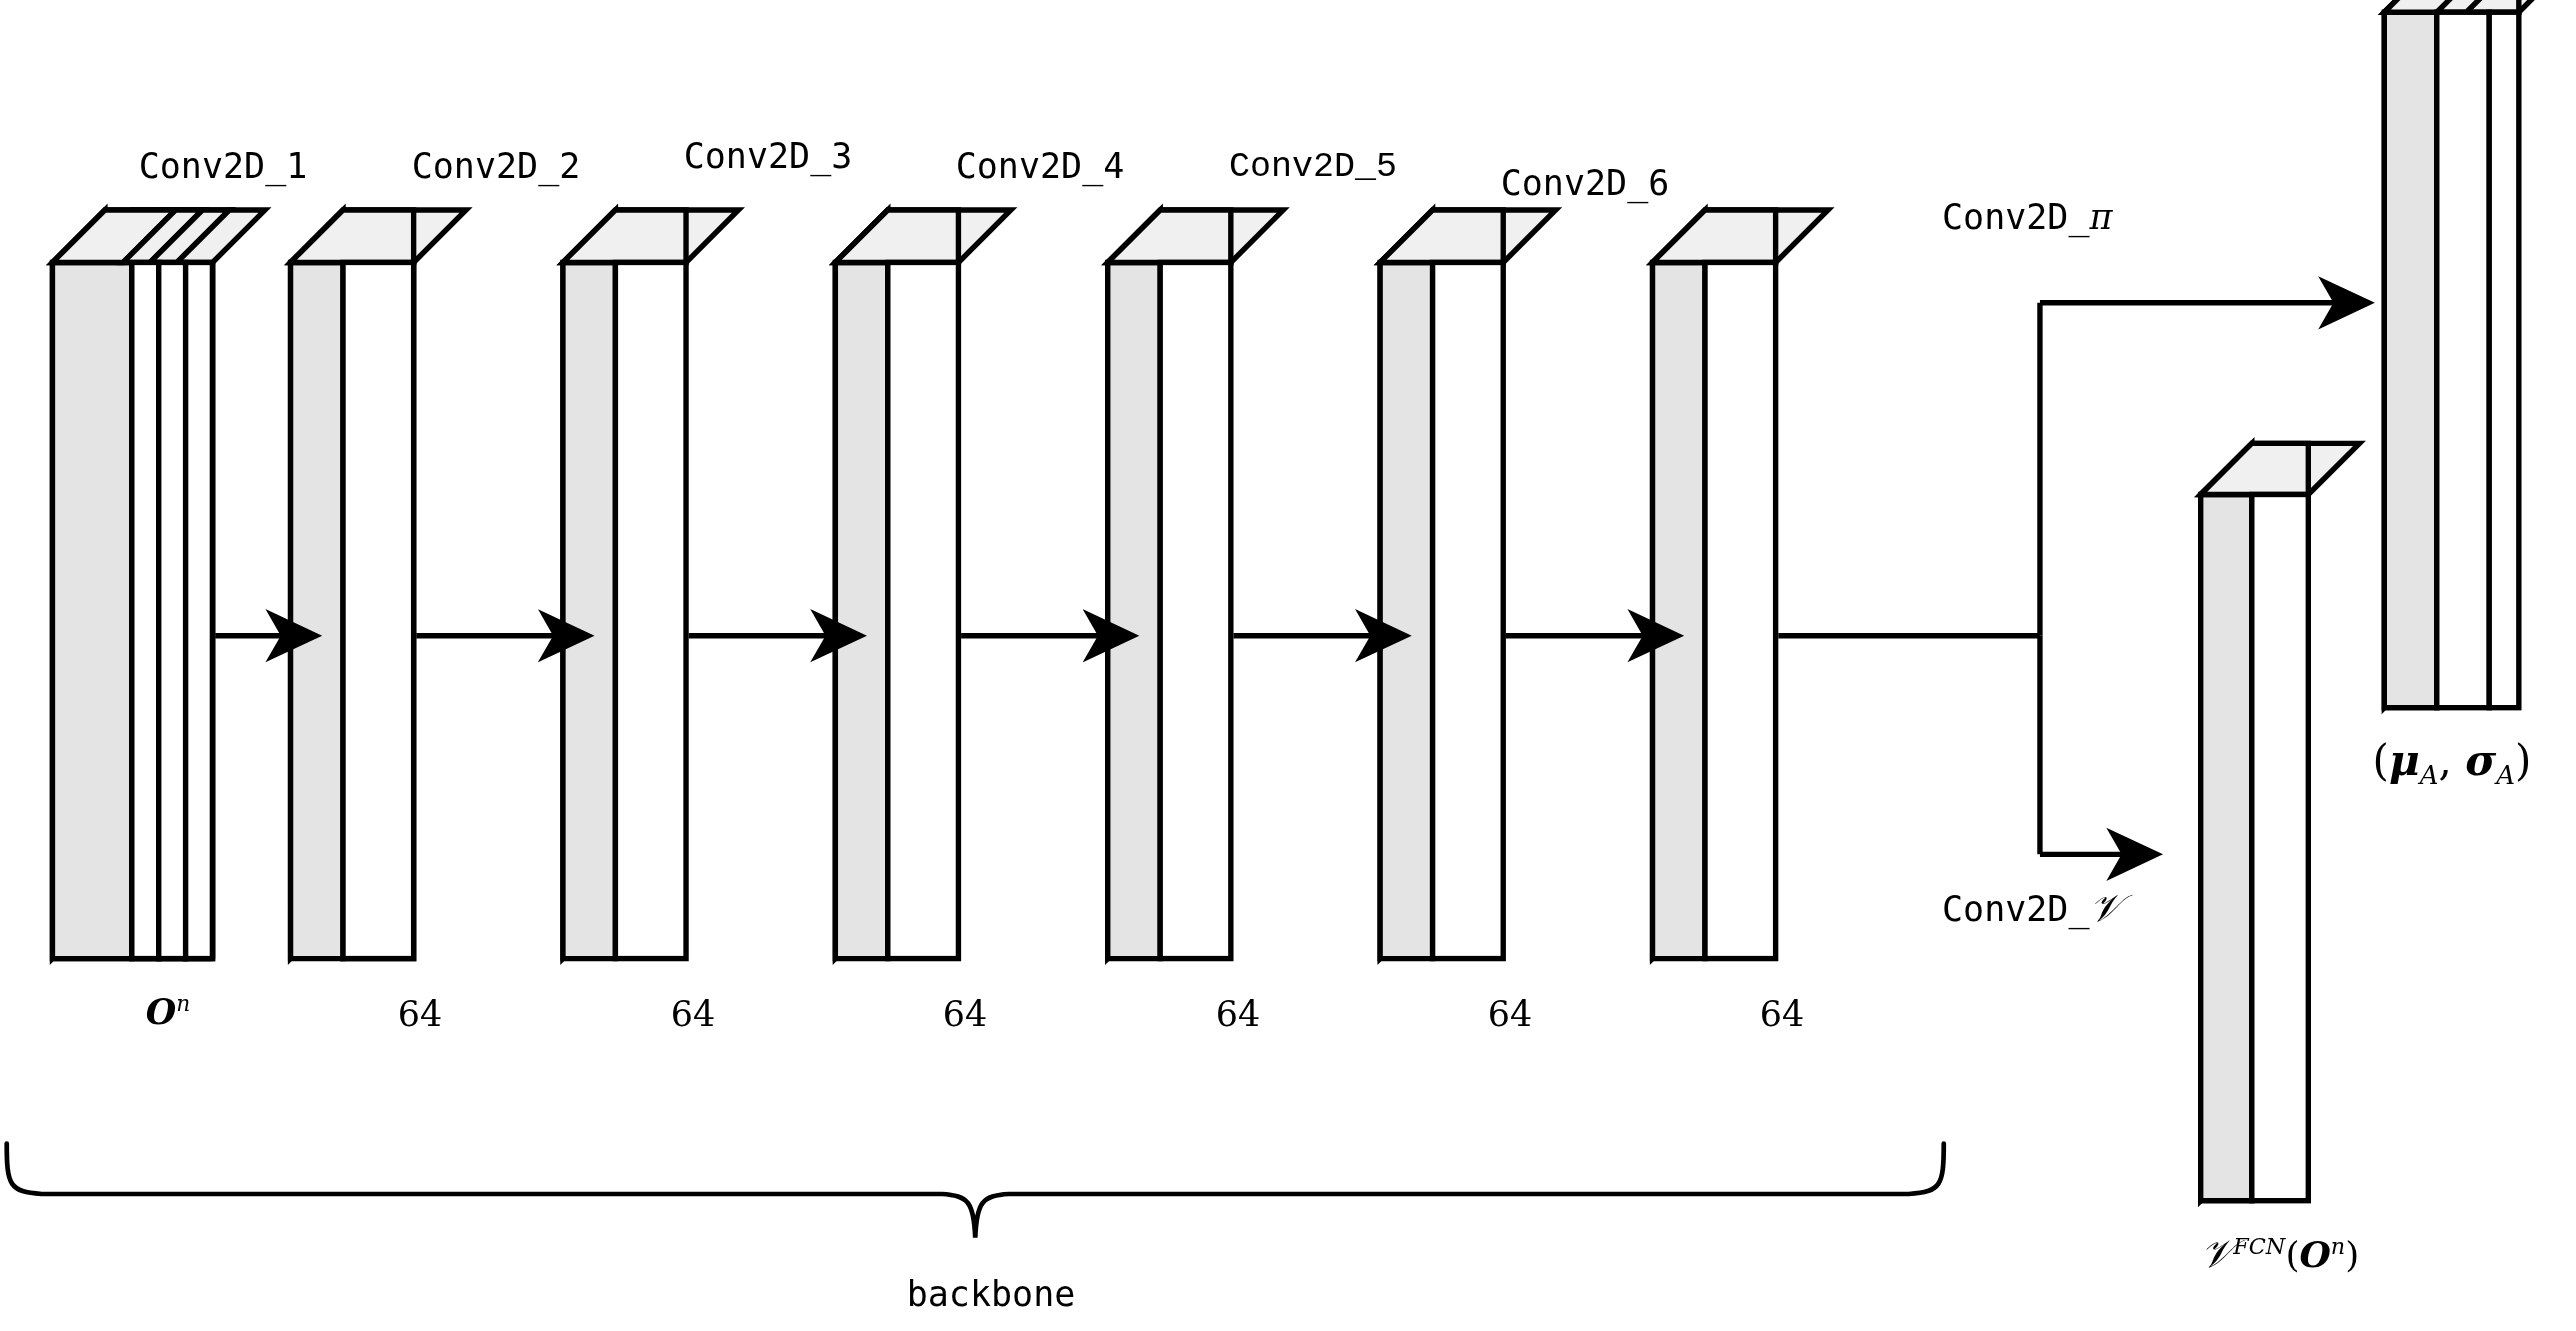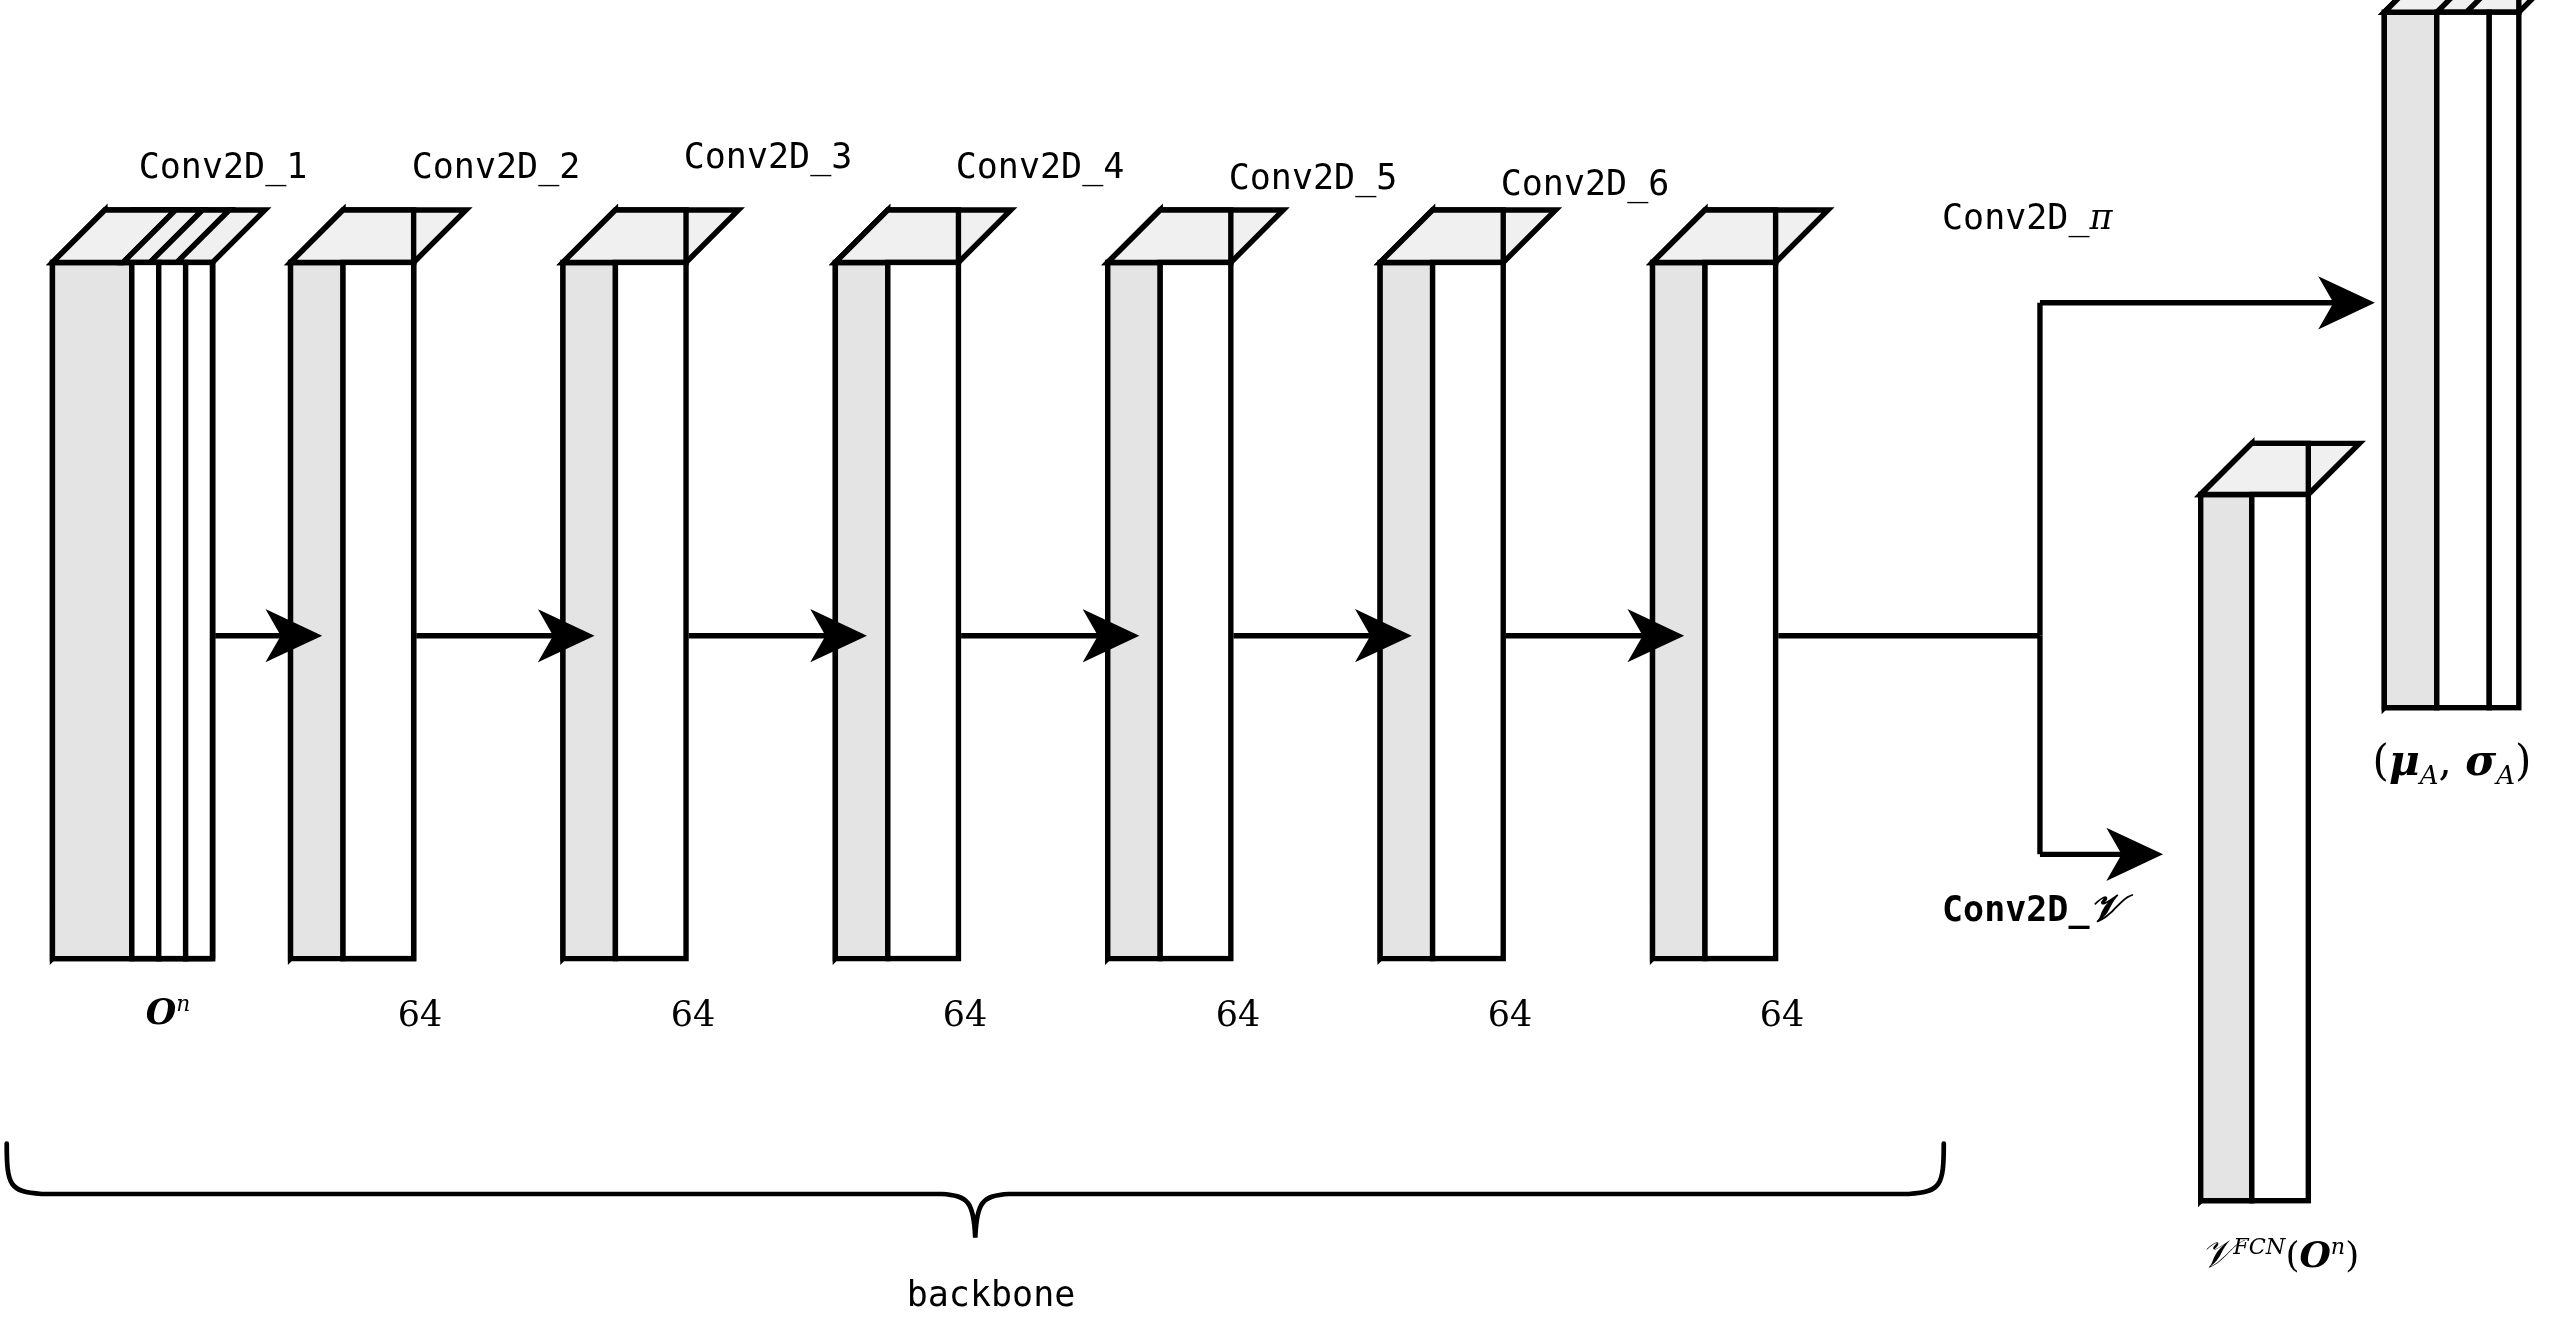--- a/index.html
+++ b/index.html
@@ -152,39 +152,39 @@
                L 2838 1775
                C 2886 1772, 2890 1762, 2890 1700" stroke-linecap="round"></path>
     </g>
 
   </svg>
 
   <div class="lbl mono ctr" style="left:223px; top:149px;">Conv2D_1</div>
   <div class="lbl mono ctr" style="left:496px; top:149px;">Conv2D_2</div>
   <div class="lbl mono ctr" style="left:768px; top:139px;">Conv2D_3</div>
   <div class="lbl mono ctr" style="left:1040px; top:149px;">Conv2D_4</div>
-  <div class="lbl mono ctr" style="left:1313px; top:160px;">Conv2D_5</div>
+  <div class="lbl mono ctr" style="left:1313px; top:150px;font-family:Liberation Mono, monospace;">Conv2D_5</div>
   <div class="lbl mono ctr" style="left:1585px; top:166px;">Conv2D_6</div>
 
   <div class="lbl serif ctr" style="left:168px; top:994px;">
     <span class="bi">O</span><sup class="sm ital">n</sup>
   </div>
 
   <div class="lbl serif ctr" style="left:420px; top:997px;">64</div>
   <div class="lbl serif ctr" style="left:693px; top:997px;">64</div>
   <div class="lbl serif ctr" style="left:965px; top:997px;">64</div>
   <div class="lbl serif ctr" style="left:1238px; top:997px;">64</div>
   <div class="lbl serif ctr" style="left:1510px; top:997px;">64</div>
   <div class="lbl serif ctr" style="left:1782px; top:997px;">64</div>
 
   <div class="lbl" style="left:1942px; top:200px;">
     <span class="mono">Conv2D_</span><span class="serif ital" style="font-size:35px;">π</span>
   </div>
 
-  <div class="lbl" style="left:1942px; top:889px;font-weight:bold;">
+  <div class="lbl" style="left:1942px; top:889px;">
     <span class="mono">Conv2D_</span><span class="cal" style="font-size:38px;">𝒱</span>
   </div>
 
   <div class="lbl serif ctr" style="left:2452px; top:740px; font-size:42px;">
     <span>(</span><span class="bi">μ</span><sub class="sm ital">A</sub><span>, </span><span class="bi">σ</span><sub class="sm ital">A</sub><span>)</span>
   </div>
 
   <div class="lbl serif ctr" style="left:2280px; top:1234px; font-size:36px;text-align:center;">
     <span class="cal" style="font-size:39px;">𝒱</span><sup class="sm ital">FCN</sup><span>(</span><span class="bi">O</span><sup class="sm ital">n</sup><span>)</span>
   </div>

